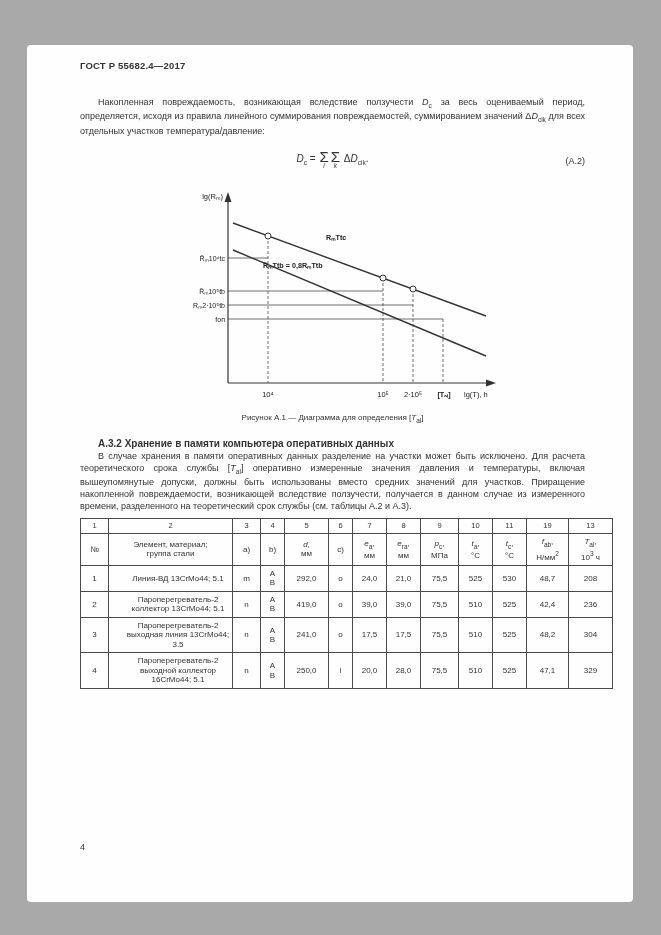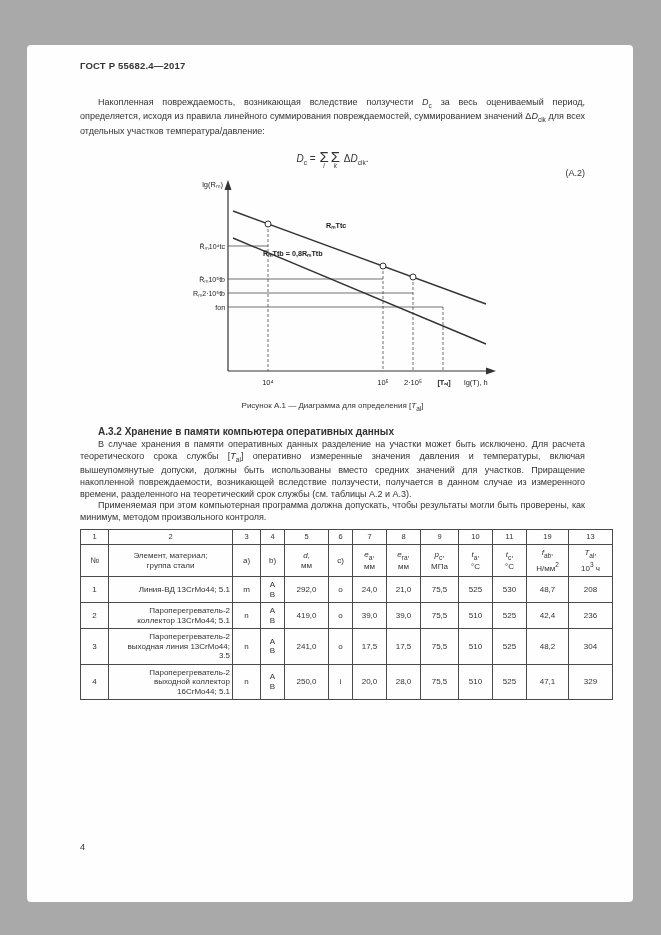--- a/index.html
+++ b/index.html
@@ -5,33 +5,33 @@
   *{margin:0;padding:0;box-sizing:border-box}
   html,body{width:661px;height:935px}
   body{background:#a9a9a9;font-family:"Liberation Sans",sans-serif;color:#333;position:relative}
   .page{position:absolute;left:27px;top:45px;width:606px;height:857px;background:#fefefe;border-radius:4px}
   .content{padding:15px 48px 0 53px}
   .doc-header{font-weight:bold;font-size:9.5px;margin-bottom:26px;letter-spacing:.2px}
   p.body{font-size:9px;line-height:11.6px;text-align:justify}
   p.indent{text-indent:18px}
   sub,sup{font-size:6.5px}
   .formula-row{position:relative;text-align:center;margin:12px 0 4px;font-size:10px}
-  .formula-number{position:absolute;right:0;top:19px;font-size:9px}
+  .formula-number{position:absolute;right:0;top:7px;font-size:9px}
   .sig{display:inline-block;text-align:center;vertical-align:-6px;line-height:1;margin:0 1px}
   .sig .s{display:block;font-size:15px}
   .sig .k{display:block;font-size:6.5px;font-style:italic;margin-top:-1px}
-  .fig{margin-top:6px}
+  .fig{margin-top:18px}
   svg.diagram{display:block;margin:0 auto}
   .figcap{font-size:8px;text-align:center;margin-top:10px}
   h4.sec{font-size:10px;margin:15px 0 2px;text-indent:18px}
   .table-title{font-size:8.5px;line-height:11px;margin-top:13px;text-align:justify}
   table.a2{border-collapse:collapse;table-layout:fixed;width:532px;margin-top:6px}
   .a2 th,.a2 td{border:1px solid #4a4a4a;font-weight:normal;font-size:8px;line-height:9.5px;text-align:center;vertical-align:middle;padding:3px 2px;overflow:hidden;color:#333}
   .a2 th.cnum{font-size:7.5px;padding:2px}
-  .a2 td.cell-left{text-align:right;padding-left:17px}
+  .a2 td.cell-left{text-align:center;padding-left:17px}
   .page-num{position:absolute;left:53px;top:797px;font-size:9px}
   svg .axis{stroke:#333;stroke-width:1.2}
   svg .axfill{fill:#333}
   svg .curve{stroke:#333;stroke-width:1.4}
   svg .lvl{stroke:#333;stroke-width:.7}
   svg .dash{stroke:#333;stroke-width:.7;stroke-dasharray:3,2}
   svg circle{fill:#fff;stroke:#333;stroke-width:1}
   svg text{font-family:"Liberation Sans",sans-serif;font-size:7.5px;fill:#222}
   svg .blb{font-weight:bold;font-size:7.2px}
   svg .sm{font-size:7px}
@@ -88,21 +88,20 @@
         <text x="215" y="209" text-anchor="middle">10⁵</text>
         <text x="245" y="209" text-anchor="middle">2·10⁵</text>
         <text x="276" y="209" text-anchor="middle" class="blb">[Tₐₗ]</text>
         <text x="296" y="209" text-anchor="start">lg(T), h</text>
       </svg>
       <figcaption class="figcap">Рисунок А.1 — Диаграмма для определения [<i>T</i><sub>al</sub>]</figcaption>
     </figure>
 
     <h4 class="sec">А.3.2 Хранение в памяти компьютера оперативных данных</h4>
     <p class="body indent">В случае хранения в памяти оперативных данных разделение на участки может быть исключено. Для расчета теоретического срока службы [<i>T</i><sub>al</sub>] оперативно измеренные значения давления и температуры, включая вышеупомянутые допуски, должны быть использованы вместо средних значений для участков. Приращение накопленной повреждаемости, возникающей вследствие ползучести, получается в данном случае из измеренного времени, разделенного на теоретический срок службы (см. таблицы А.2 и А.3).</p>
-    <p class="body indent">Применяемая при этом компьютерная программа должна допускать, чтобы результаты могли быть проверены, как минимум, методом произвольного контроля.</p>
 
 
     <table class="a2">
       <colgroup>
         <col style="width:28px">
           <col style="width:124px">
           <col style="width:28px">
           <col style="width:24px">
         <col style="width:44px">
           <col style="width:24px">

